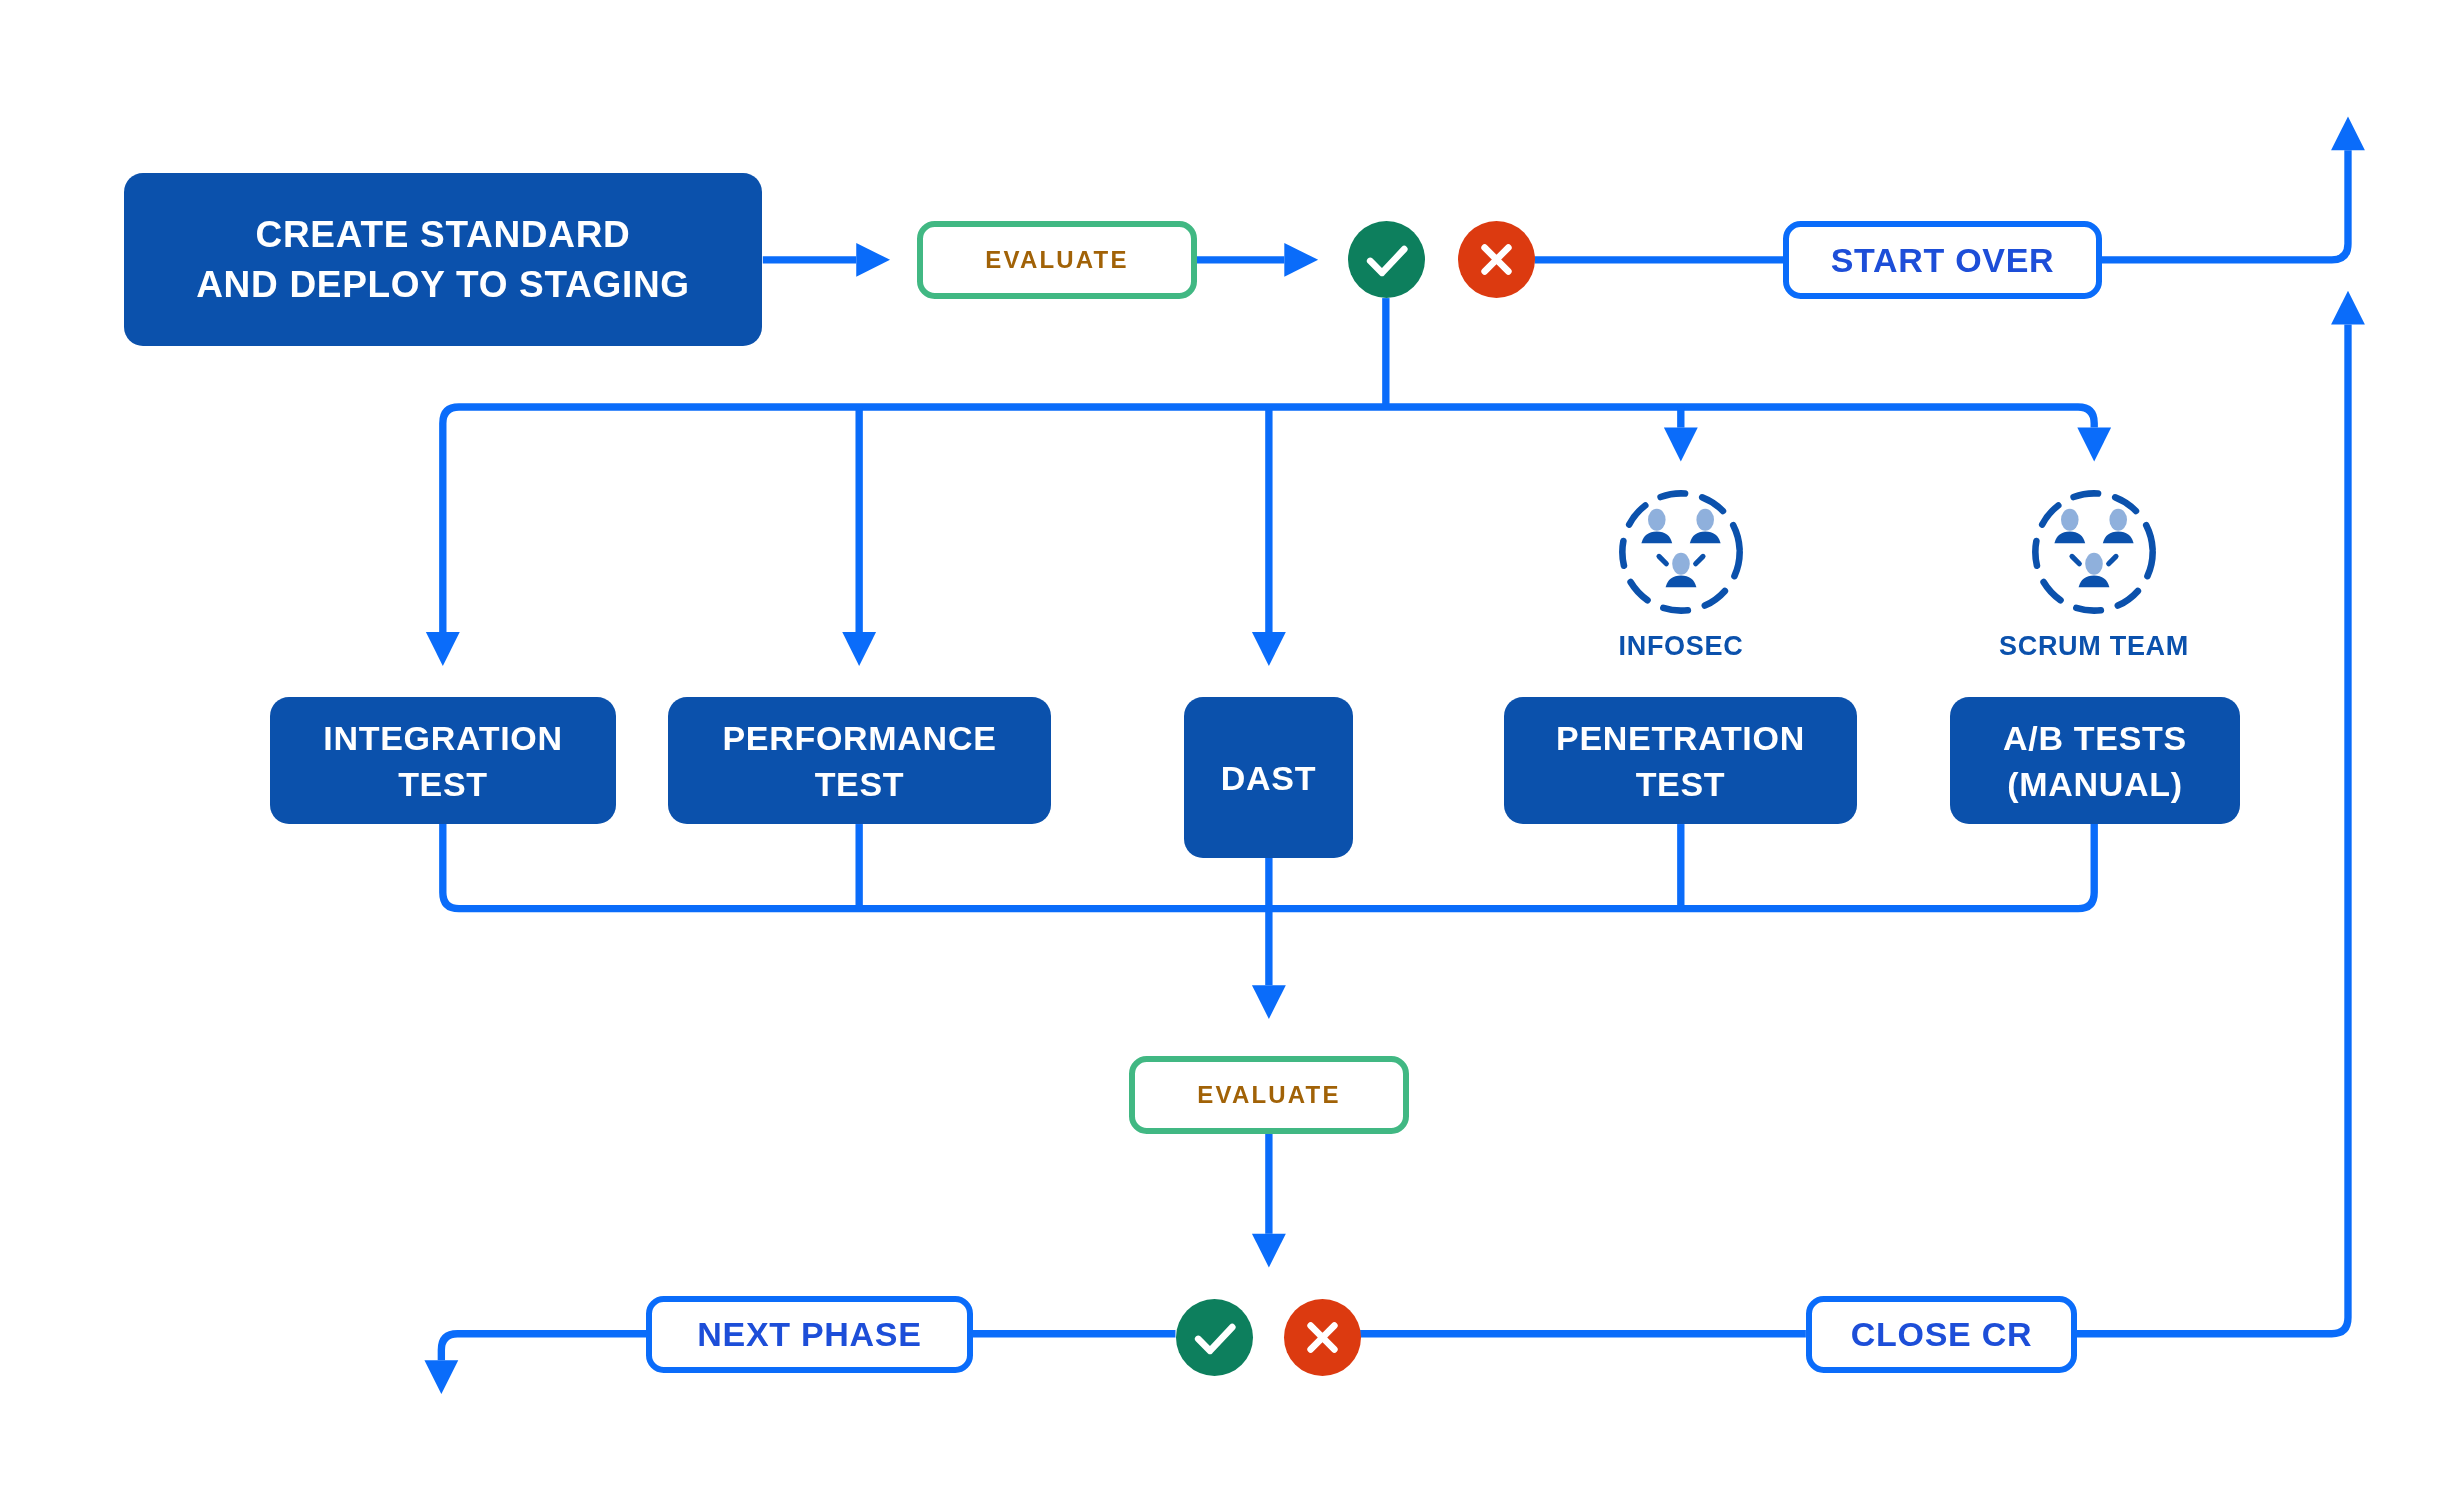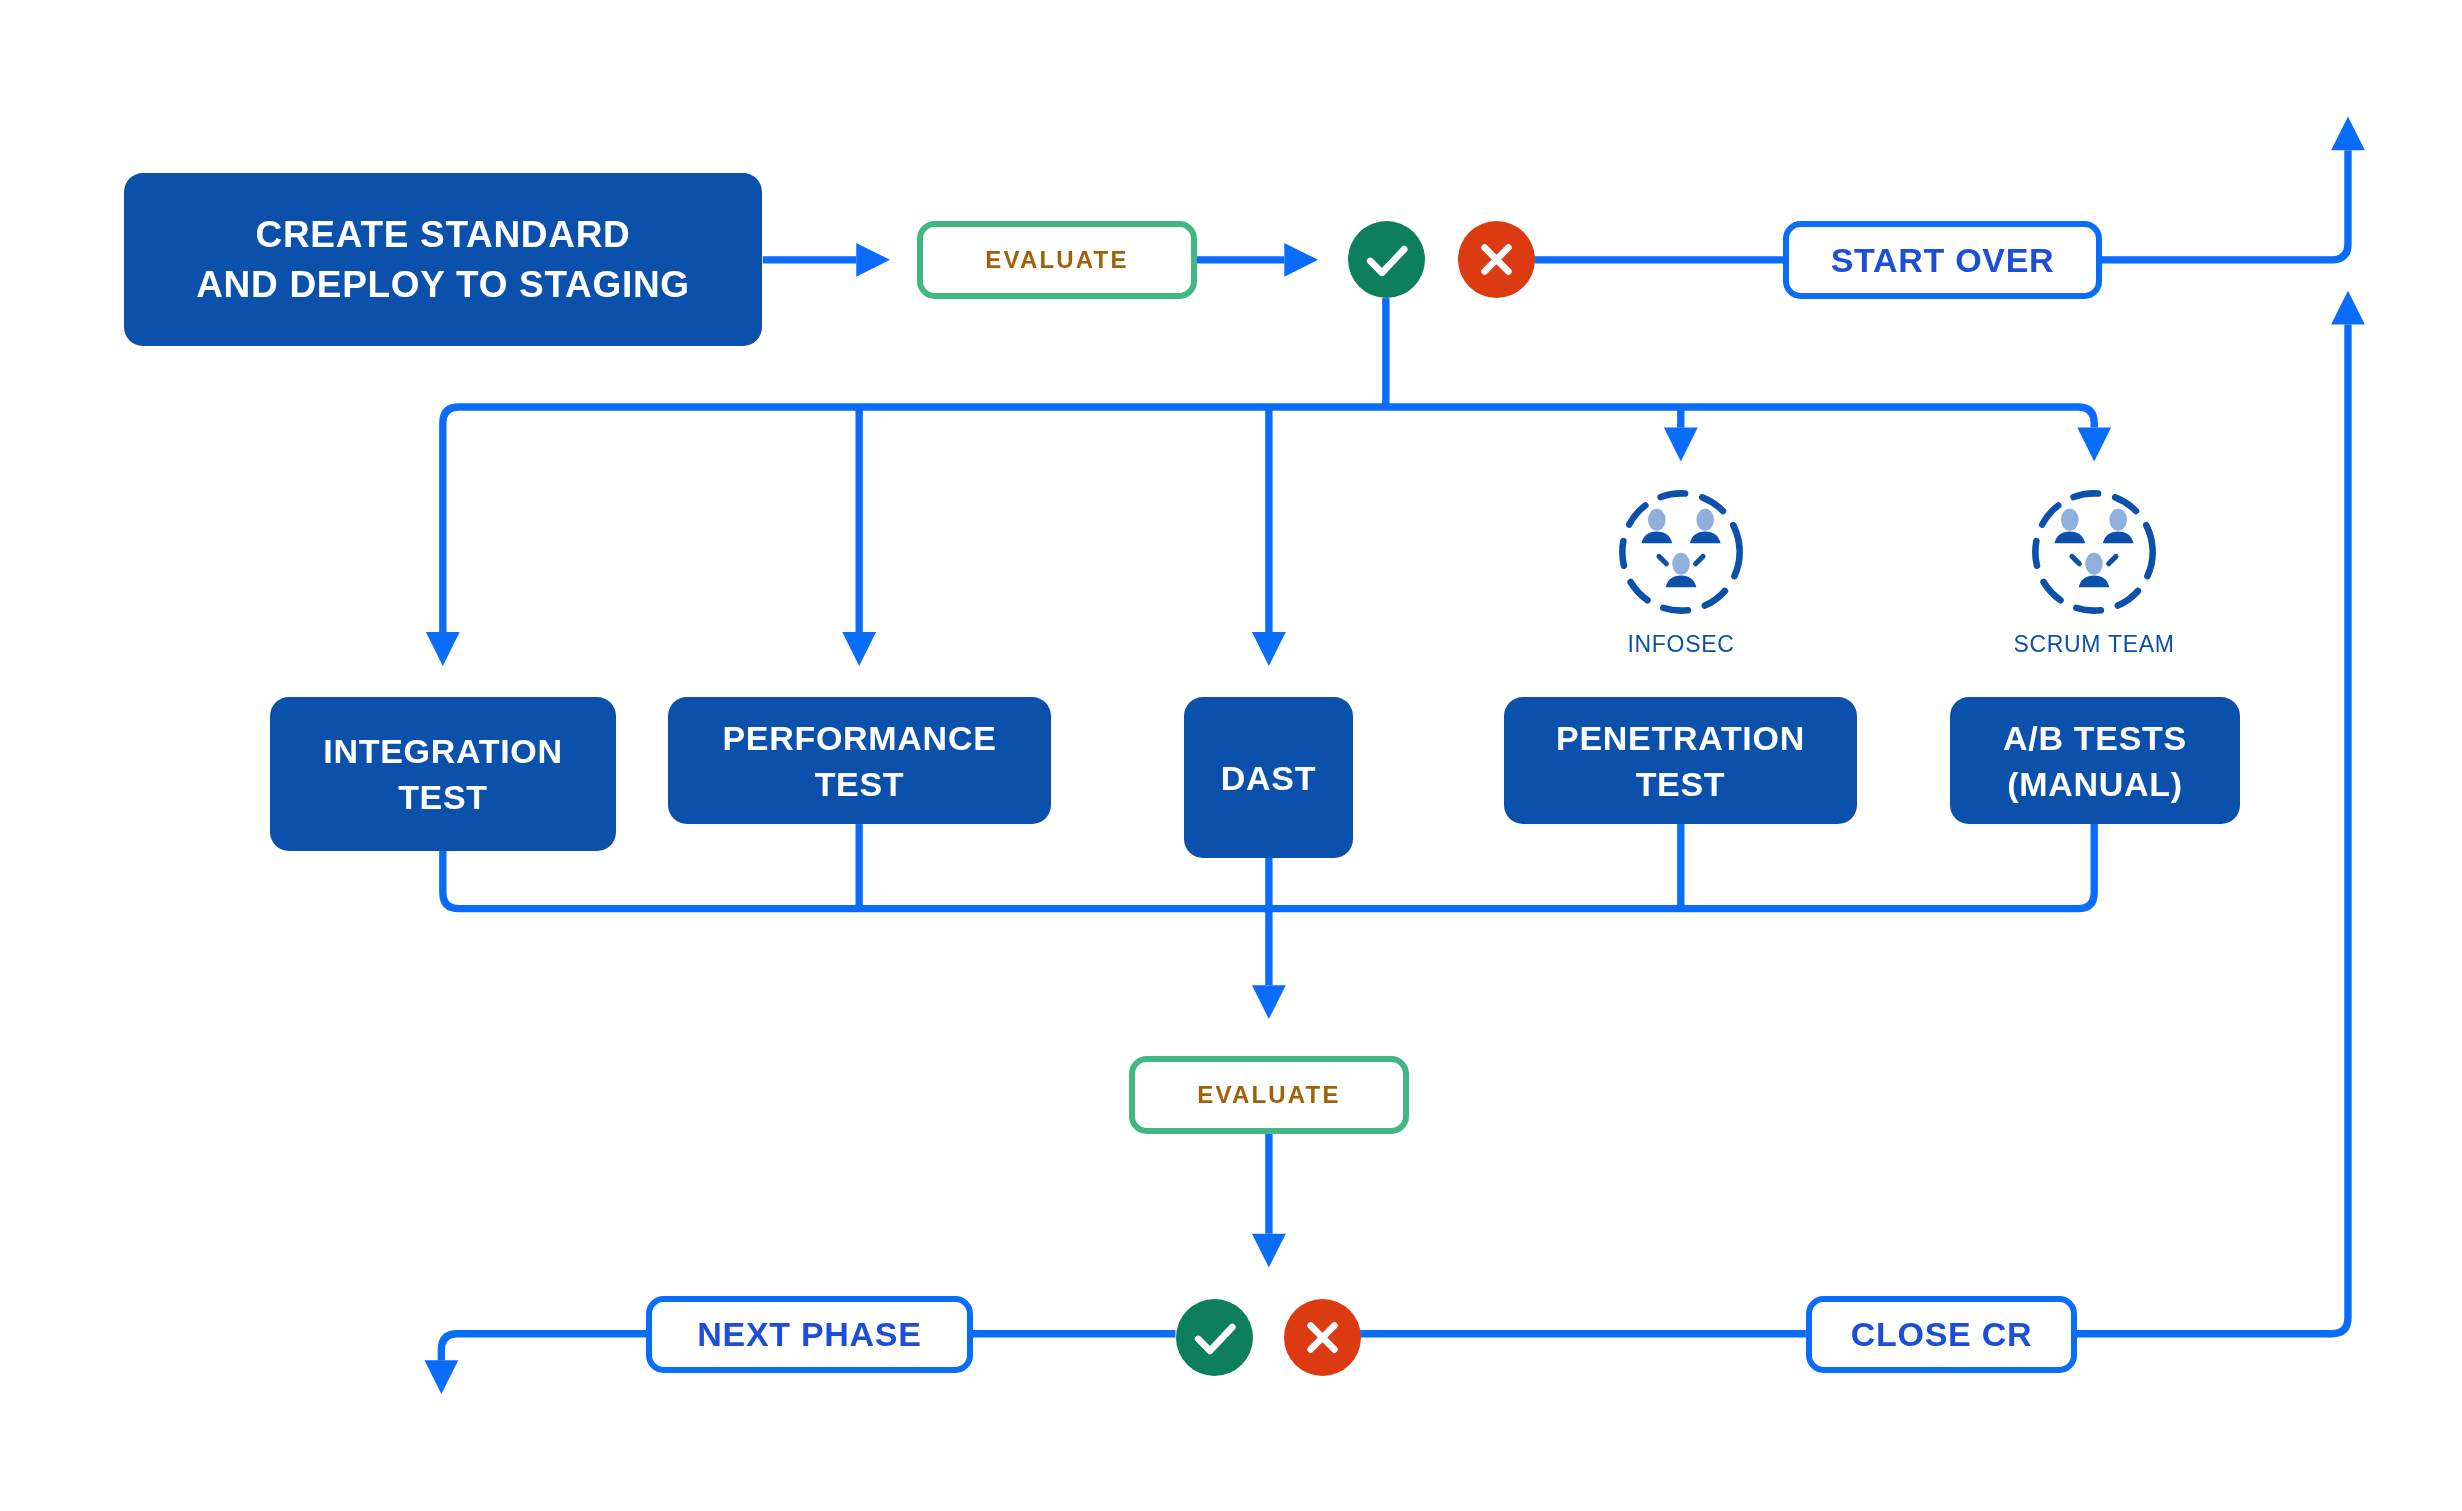--- a/index.html
+++ b/index.html
@@ -34,21 +34,21 @@
   }
   .circle{
     position:absolute;width:77px;height:77px;border-radius:50%;
     display:flex;align-items:center;justify-content:center;
   }
   .circle.pass{background:#0D7F5D;}
   .circle.fail{background:#DC3A10;}
   .team-icon{position:absolute;width:132px;height:132px;}
   .team-label{
     position:absolute;width:294px;text-align:center;
-    font-weight:normal;font-size:23px;letter-spacing:0.7px;color:#0B51AC;
+    font-weight:bold;font-size:27px;letter-spacing:0.7px;color:#0B51AC;
   }
   .line{display:block;}
 </style>
 </head>
 <body>
 
 <div class="canvas">
 
   <svg class="connectors" viewBox="0 0 3347 2055">
     <g stroke="#0A6CFA" stroke-width="10" fill="none" stroke-linejoin="round">
@@ -140,21 +140,21 @@
     <g transform="translate(90,122)">
       <ellipse cx="0" cy="-16" rx="12" ry="15" fill="#8FB0DC"></ellipse>
       <path d="M-21 16 Q-17 0 0 0 Q17 0 21 16 Z" fill="#0B51AC"></path>
     </g>
     <path d="M60 96 L70 106 M120 96 L110 106" stroke="#0B51AC" stroke-width="7" stroke-linecap="round"></path>
   </svg>
 
   <div class="team-label" style="left:1534px;top:631px;">INFOSEC</div>
   <div class="team-label" style="left:1947px;top:631px;">SCRUM TEAM</div>
 
-  <div class="node solid" style="left:270px;top:697px;width:346px;height:154px;">
+  <div class="node solid" style="left:270px;top:697px;width:346px;height:127px;">
     <span class="line">INTEGRATION</span>
     <span class="line">TEST</span>
   </div>
   <div class="node solid" style="left:668px;top:697px;width:383px;height:127px;">
     <span class="line">PERFORMANCE</span>
     <span class="line">TEST</span>
   </div>
   <div class="node solid" style="left:1184px;top:697px;width:169px;height:161px;">
     <span class="line">DAST</span>
     <span class="line"></span>

